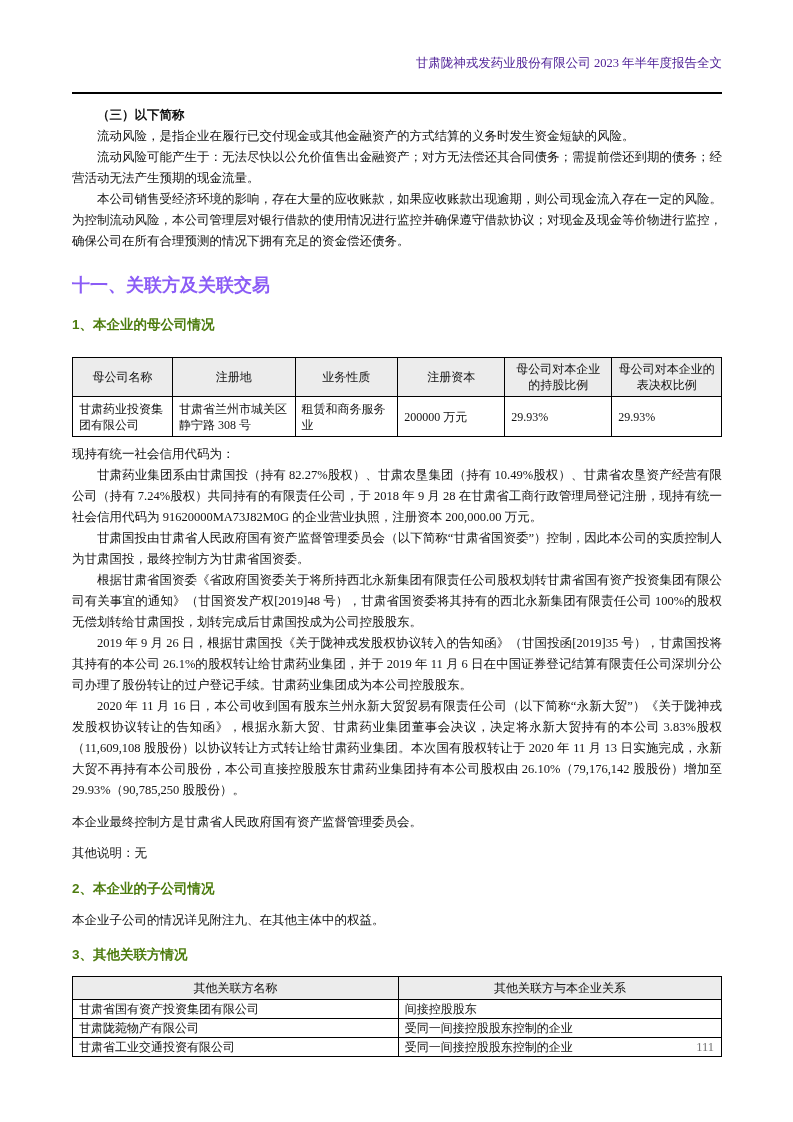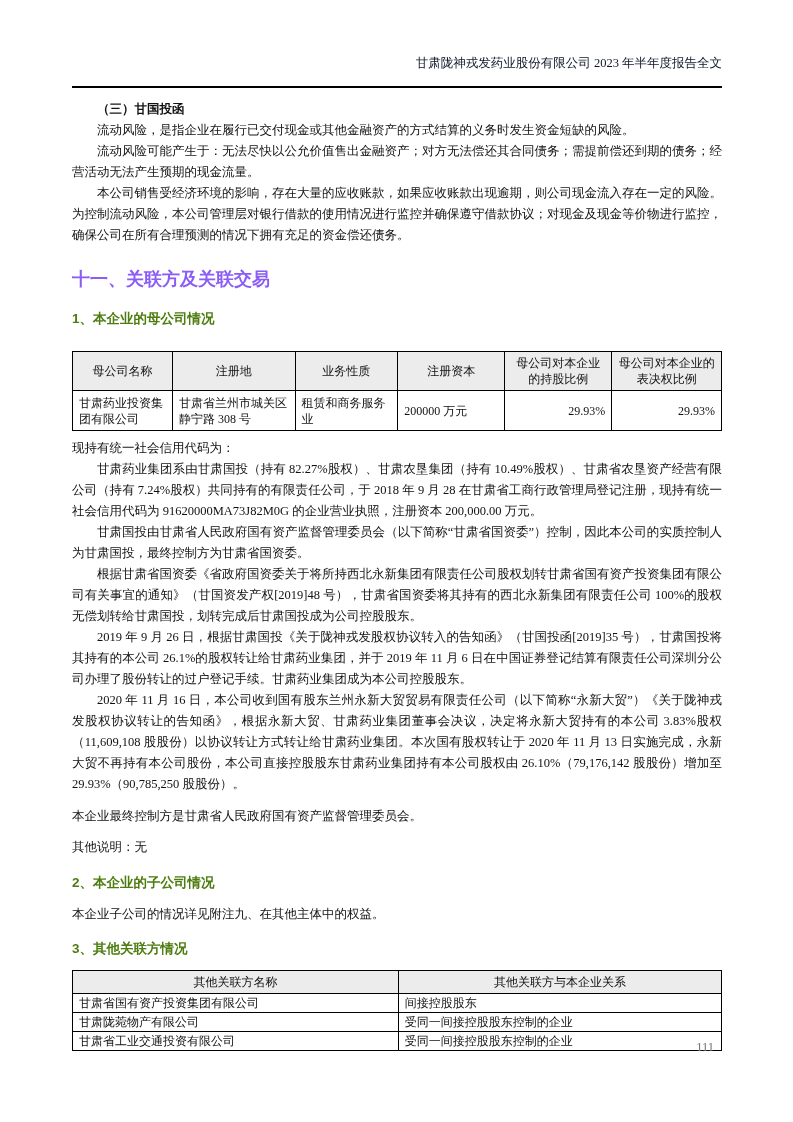--- a/index.html
+++ b/index.html
@@ -13,23 +13,23 @@
     font-family: "Liberation Serif", "DejaVu Serif", serif;
     color: #111111;
     padding: 0 71px 0 72px;
     overflow: hidden;
   }
   .doc-header {
     margin-top: 55px;
     text-align: right;
     font-size: 12.5px;
     line-height: 17px;
-    padding-bottom: 14px;
+    padding-bottom: 20px;
     border-bottom: 2px solid #000;
-    color: #0f172a;
+    color: #4c1d95;
   }
   .body-text {
     font-size: 12.5px;
     line-height: 21px;
     text-align: justify;
   }
   .indent { text-indent: 2em; }
   .liq-heading {
     font-weight: bold;
     text-indent: 2em;
@@ -70,41 +70,41 @@
     vertical-align: middle;
     padding: 3px 6px;
     word-break: break-all;
   }
   th { background: #ececec; text-align: center; }
   .tbl1 th { height: 34px; }
   .tbl1 td { height: 40px; }
   .tbl2 th { height: 21px; text-align: center; }
   .tbl2 td { height: 14px; padding: 1px 6px; }
   .cell-left { text-align: left; }
-  .cell-right { text-align: right; }
+  .cell-right { }
   .note-intro { margin-top: 7px; }
   .final-note { margin-top: 11px; }
   .other-note { margin-top: 10px; }
   .sub2-para { margin-top: 13px; }
   .page-number {
     position: absolute;
     right: 79px;
     top: 1040px;
     font-size: 12.5px;
     color: #737373;
   }
 </style>
 </head>
 <body>
 
 <div class="page">
 
   <div class="doc-header">甘肃陇神戎发药业股份有限公司 2023 年半年度报告全文</div>
 
-  <div class="liq-heading">（三）甘国投函</div>
+  <div class="liq-heading">（三）以下简称</div>
   <p class="body-text indent">流动风险，是指企业在履行已交付现金或其他金融资产的方式结算的义务时发生资金短缺的风险。</p>
   <p class="body-text indent">流动风险可能产生于：无法尽快以公允价值售出金融资产；对方无法偿还其合同债务；需提前偿还到期的债务；经营活动无法产生预期的现金流量。</p>
   <p class="body-text indent">本公司销售受经济环境的影响，存在大量的应收账款，如果应收账款出现逾期，则公司现金流入存在一定的风险。为控制流动风险，本公司管理层对银行借款的使用情况进行监控并确保遵守借款协议；对现金及现金等价物进行监控，确保公司在所有合理预测的情况下拥有充足的资金偿还债务。</p>
 
   <div class="h-major">十一、关联方及关联交易</div>
 
   <div class="h-sub h-sub1">1、本企业的母公司情况</div>
 
   <table class="tbl1">
     <colgroup>

